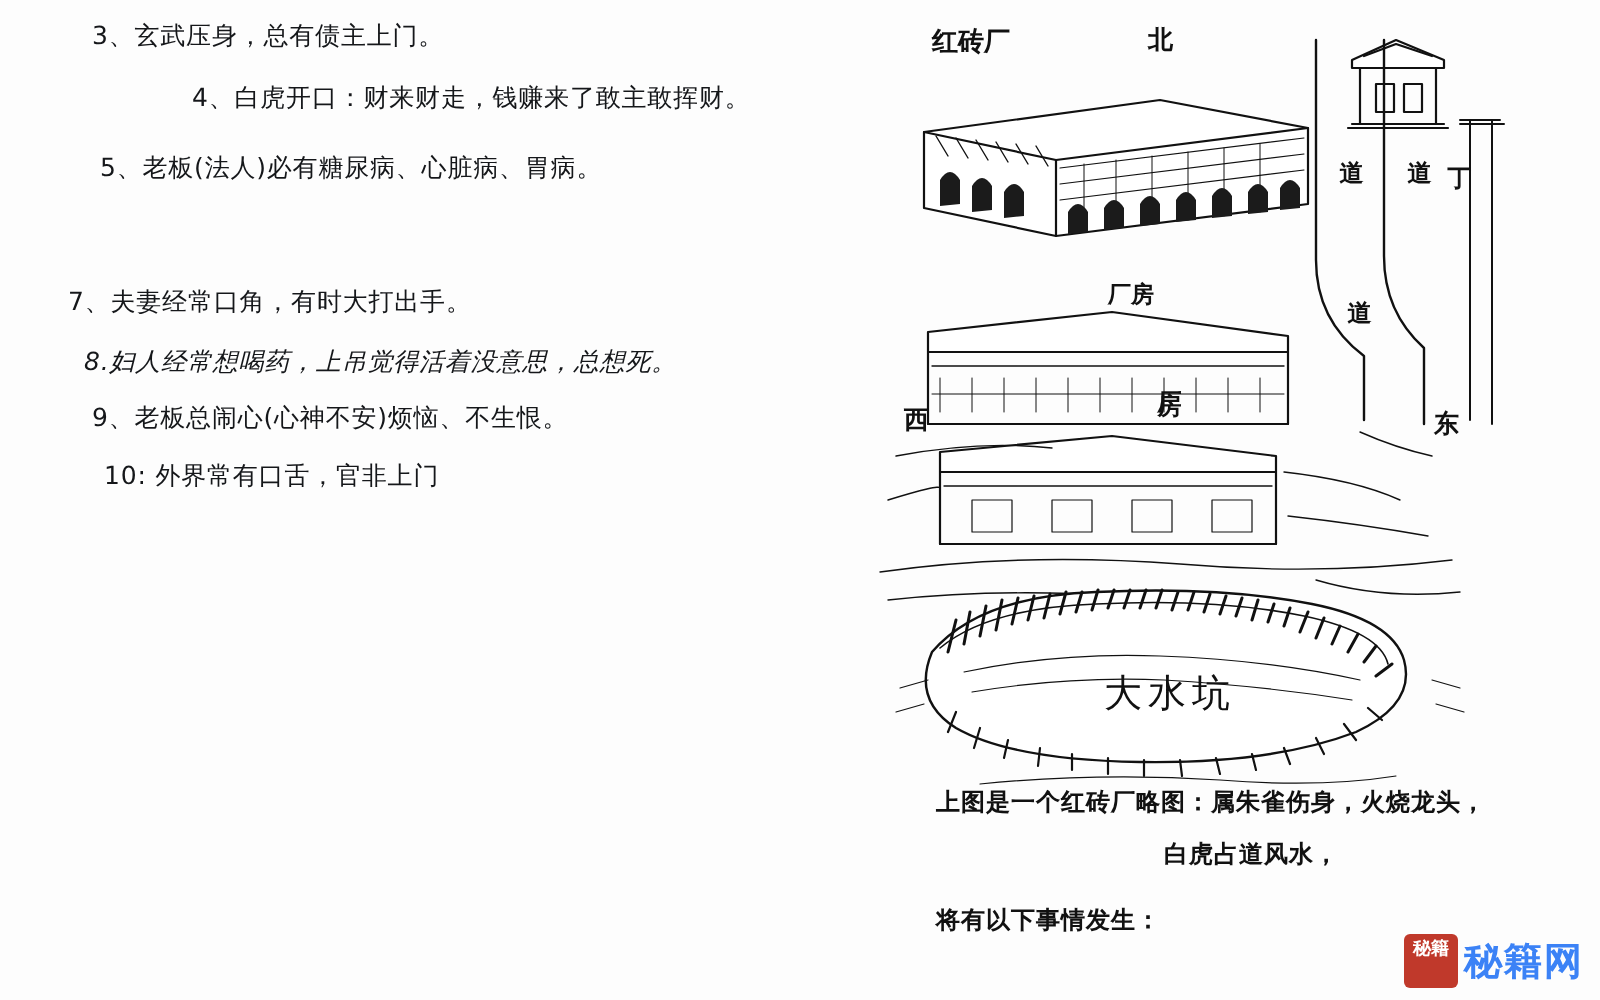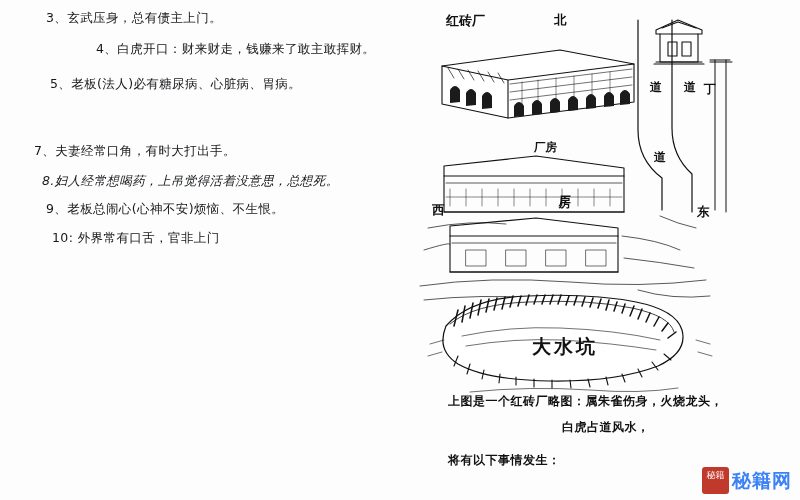--- a/index.html
+++ b/index.html
@@ -34,21 +34,21 @@
     font-size: 12.5px;
     color: #15171a;
     white-space: nowrap;
     letter-spacing: 0.4px;
     font-family: "DejaVu Sans", sans-serif;
   }
 
   
   .right-col {
     position: absolute;
-    left: 410px;
+    left: 430px;
     top: 0;
     width: 370px;
     height: 412px;
   }
   .ill-label {
     position: absolute;
     color: #111;
     white-space: nowrap;
     font-family: "DejaVu Sans", sans-serif;
   }
@@ -66,21 +66,21 @@
     writing-mode: vertical-rl;
     text-orientation: upright;
     line-height: 1.15;
   }
   .lbl-building {
     font-size: 11.5px;
     font-weight: bold;
   }
   .lbl-pit {
     font-size: 19px;
-    font-weight: bold;
+    font-weight: normal;
     letter-spacing: 3px;
   }
   .caption {
     position: absolute;
     font-size: 12px;
     font-weight: bold;
     color: #111;
     white-space: nowrap;
     letter-spacing: 0.5px;
   }
@@ -103,21 +103,21 @@
     gap: 3px;
   }
   .wm-seal {
     width: 27px;
     height: 27px;
     background: #c0392b;
     border-radius: 3px;
     color: #fff;
     font-size: 9px;
     line-height: 10px;
-    font-weight: normal;
+    font-weight: bold;
     text-align: center;
     padding-top: 3px;
     box-sizing: border-box;
     letter-spacing: 0px;
     margin-left: 32px;
   }
   .wm-text {
     font-size: 19px;
     font-weight: bold;
     color: #3b82f6;

